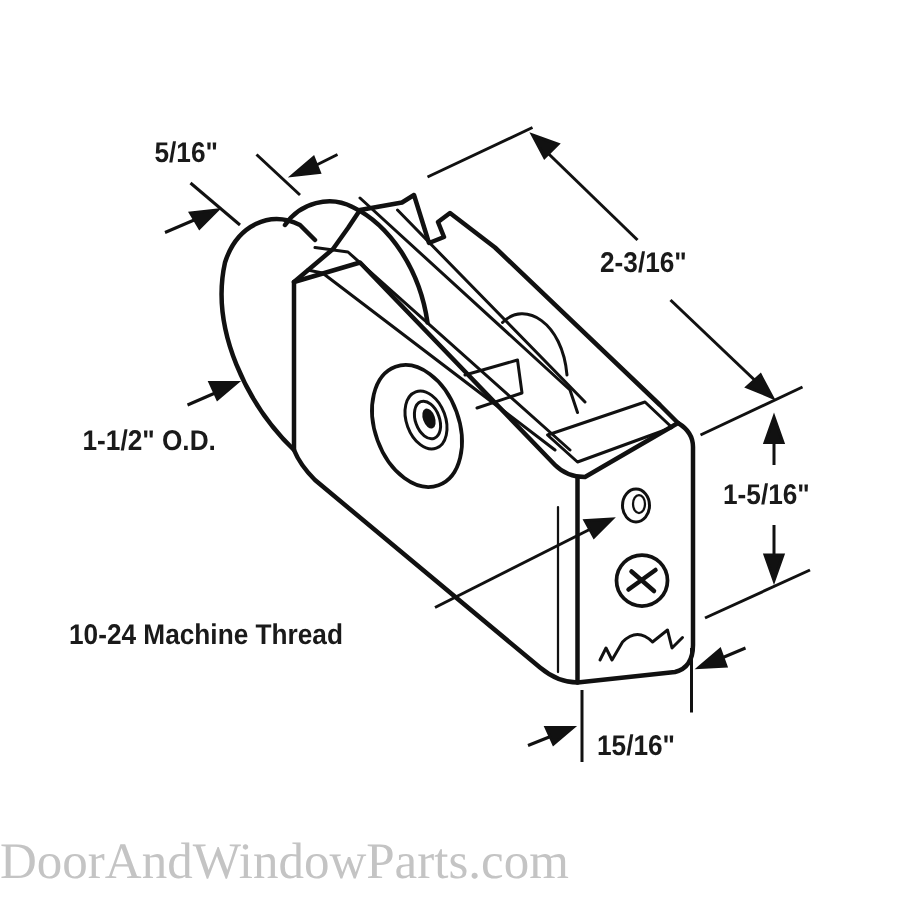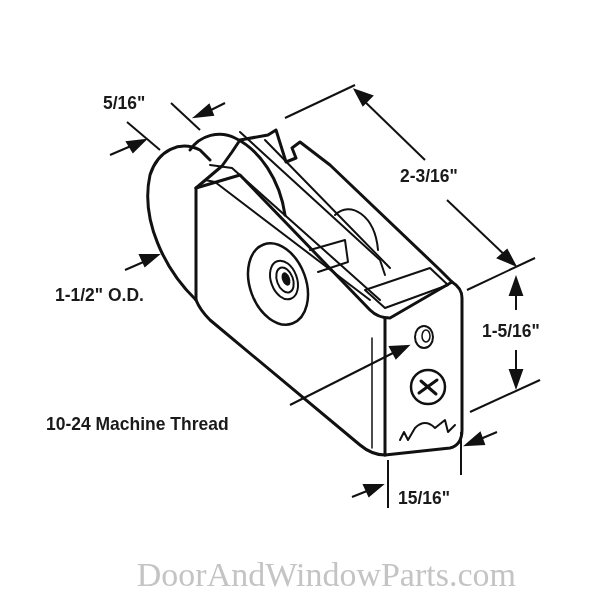--- a/index.html
+++ b/index.html
@@ -12,21 +12,21 @@
       font-size: 19px;
       color: #1a1a1a;
       white-space: nowrap;
       letter-spacing: 0px;
       transform: scaleX(0.92);
       transform-origin: left top;
     }
     .watermark {
       position: absolute;
       left: 0; width: 516px; top: 556px;
-      text-align: right;
+      text-align: left;
       font-family: "Liberation Serif", serif;
       font-size: 34px;
       color: #c4c4c4;
       white-space: nowrap;
     }
   </style>
 </head>
 <body>
 
 <svg class="canvas" viewBox="0 0 600 600" xmlns="http://www.w3.org/2000/svg">

